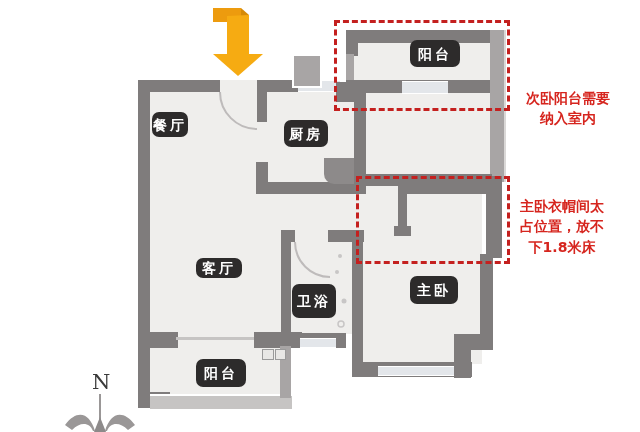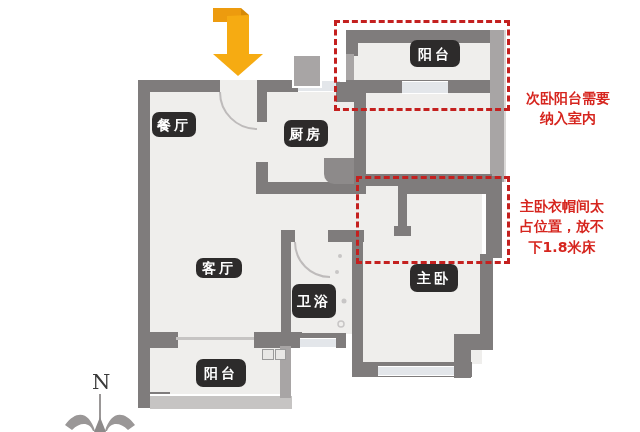--- a/index.html
+++ b/index.html
@@ -96,36 +96,36 @@
   <div class="abs redbox" style="left:334px;top:20px;width:170px;height:85px;"></div>
   <div class="abs redbox" style="left:356px;top:176px;width:148px;height:82px;"></div>
 
   <svg class="abs" style="left:203px;top:4px;" width="62" height="74" viewBox="0 0 62 74">
     <polygon points="10,4 38,4 38,18 10,18" fill="#ED9B0E"></polygon>
     <polygon points="38,4 46,11 46,18 38,18" fill="#D68A07"></polygon>
     <polygon points="24,12 46,11 46,52 24,52" fill="#F6AB12"></polygon>
     <polygon points="10,50 60,50 35,72" fill="#F6AB12"></polygon>
   </svg>
 
-  <div class="abs badge" style="left:152px;top:112px;width:44px;height:25px;">
+  <div class="abs badge" style="left:152px;top:112px;width:36px;height:25px;">
       <span>餐厅</span>
     </div>
   <div class="abs badge" style="left:284px;top:120px;width:44px;height:27px;">
       <span>厨房</span>
     </div>
   <div class="abs badge" style="left:410px;top:40px;width:50px;height:27px;">
       <span>阳台</span>
     </div>
   <div class="abs badge" style="left:196px;top:258px;width:46px;height:20px;">
       <span>客厅</span>
     </div>
   <div class="abs badge" style="left:292px;top:284px;width:44px;height:34px;justify-content:center;">
       <span>卫浴</span>
     </div>
-  <div class="abs badge" style="left:410px;top:264px;width:48px;height:28px;">
+  <div class="abs badge" style="left:410px;top:276px;width:48px;height:28px;">
       <span>主卧</span>
     </div>
   <div class="abs badge" style="left:196px;top:359px;width:50px;height:28px;">
       <span>阳台</span>
     </div>
 
   <div class="abs note" style="left:512px;top:40px;width:112px;margin-top:48px;">
     <div>次卧阳台需要</div>
     <div>纳入室内</div>
   </div>

